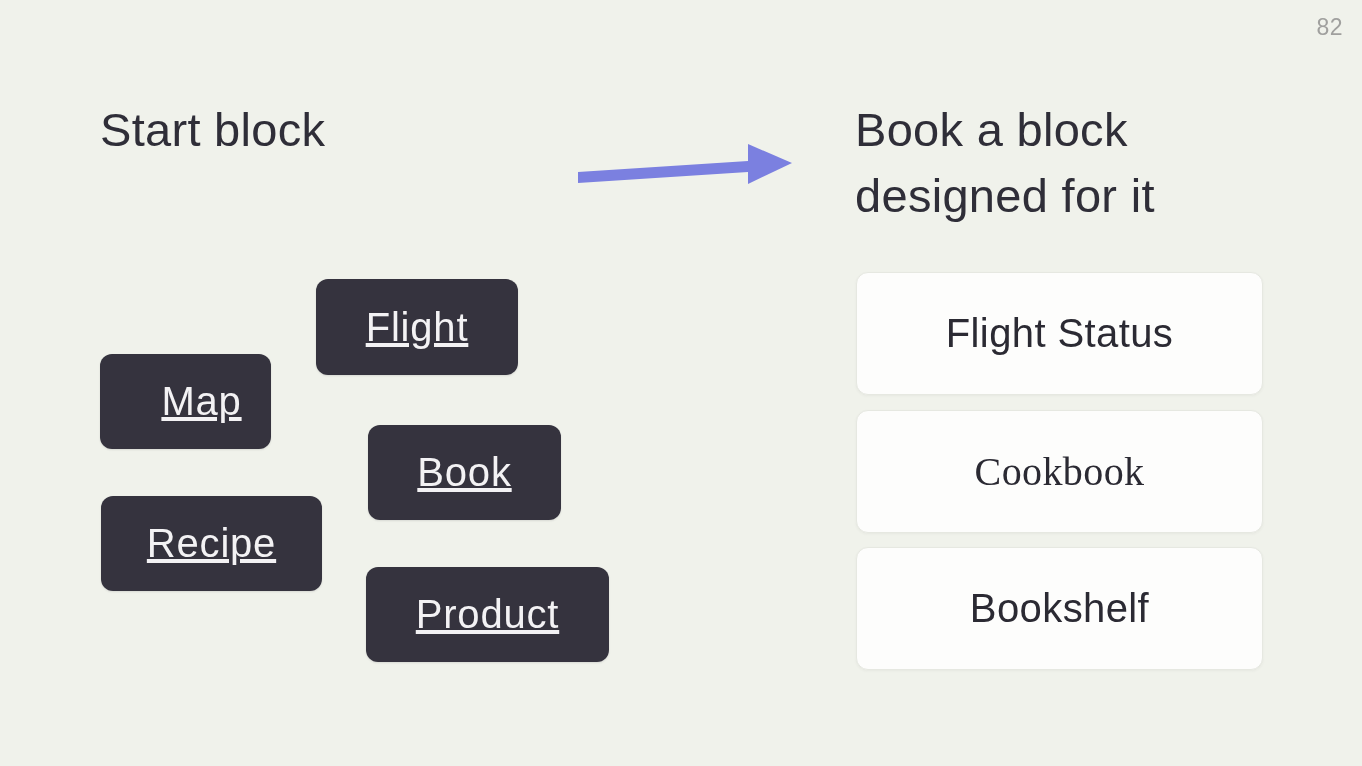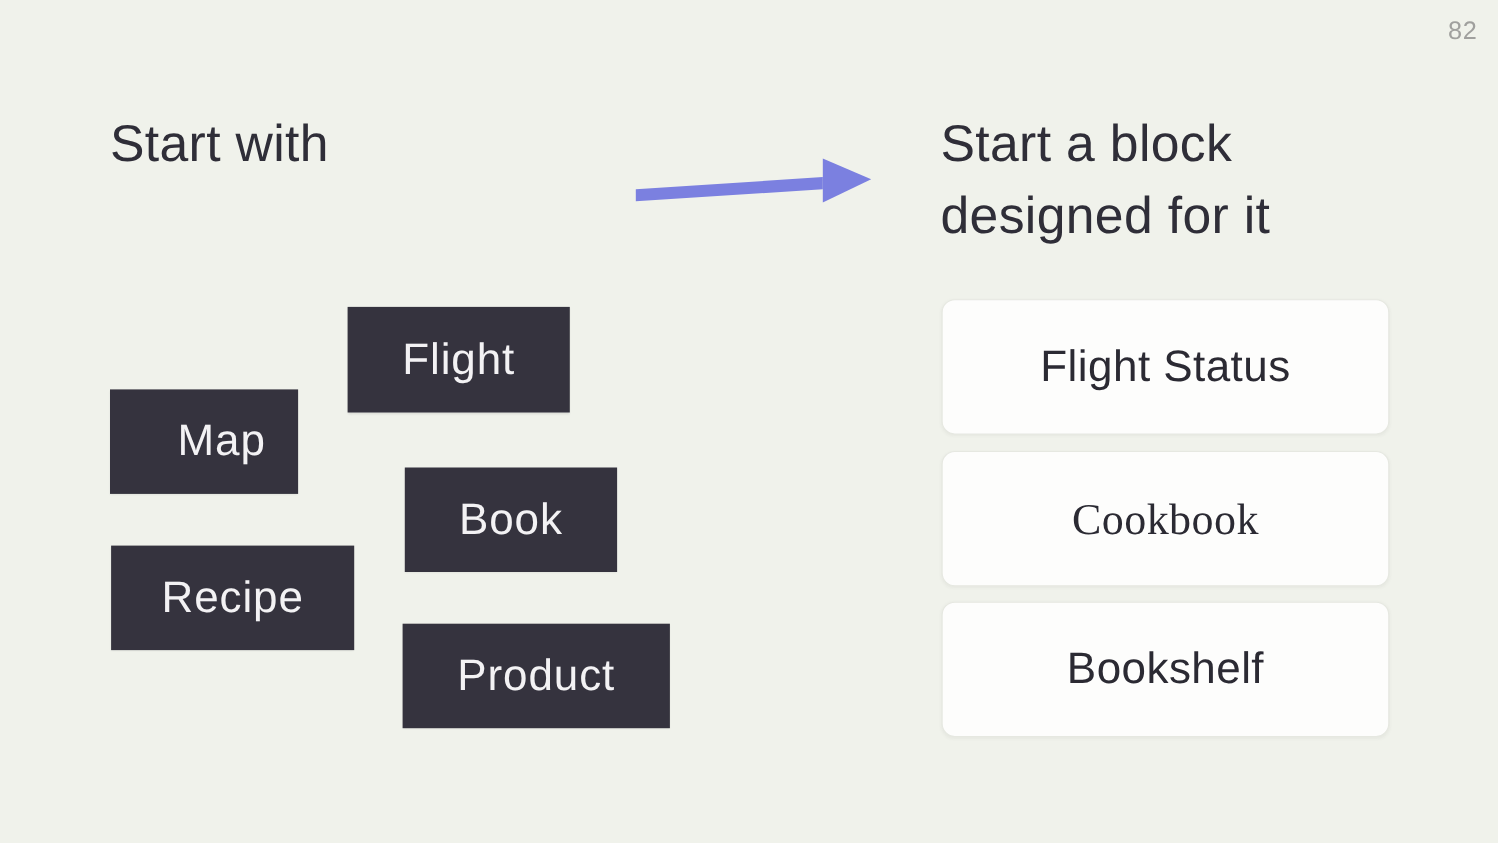--- a/index.html
+++ b/index.html
@@ -49,28 +49,29 @@
     position: absolute;
     left: 0; top: 0;
     width: 1362px; height: 766px;
     pointer-events: none;
   }
   .arrow-svg polygon { fill: var(--arrow); }
   .chip {
     position: absolute;
     background: var(--chip-bg);
     color: var(--chip-text);
-    border-radius: 0;
+    border-radius: 12px;
     display: flex;
     align-items: center;
     justify-content: center;
     font-size: 40px;
     font-weight: 500;
     letter-spacing: 0.8px;
     box-shadow: 0 1px 2px rgba(40,40,50,0.12);
+    text-decoration: underline;
   }
   .chip-flight  { left: 316px; top: 279px; width: 202px; height: 96px; }
   .chip-map     { left: 100px; top: 354px; width: 171px; height: 95px; padding-left: 32px; }
   .chip-book    { left: 368px; top: 425px; width: 193px; height: 95px; }
   .chip-recipe  { left: 101px; top: 496px; width: 221px; height: 95px; }
   .chip-product { left: 366px; top: 567px; width: 243px; height: 95px; }
   .card {
     position: absolute;
     left: 856px;
     width: 407px;
@@ -92,25 +93,25 @@
   .card-3 { top: 547px; }
 </style>
 </head>
 <body>
 
 <div class="slide">
 
   <div class="page-number">82</div>
 
   <div class="heading heading-left">
-    <span>Start with</span><br>
+    <span>Start block</span><br>
   </div>
 
   <div class="heading heading-right">
-    <span>Start a block</span><br>
+    <span>Book a block</span><br>
     <span>designed for it</span>
   </div>
 
   <svg class="arrow-svg" viewBox="0 0 1362 766" xmlns="http://www.w3.org/2000/svg">
     <polygon points="578,172 748,161 748,172 578,183"></polygon>
     <polygon points="748,144 792,163 748,184"></polygon>
   </svg>
 
   <div>
       <div class="chip chip-flight">Flight</div>

